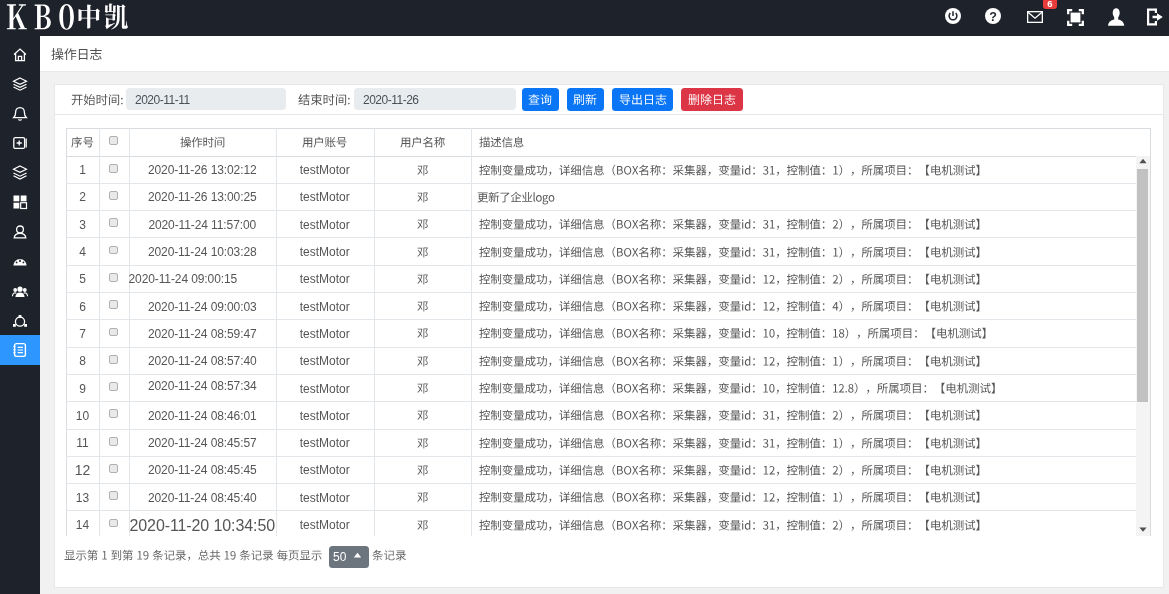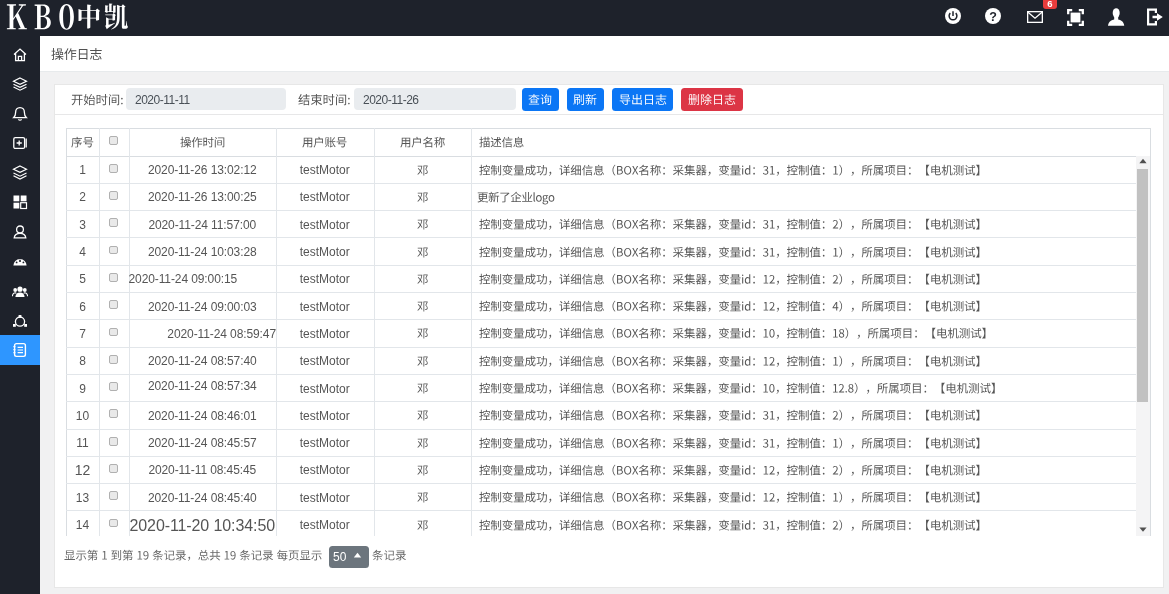--- a/index.html
+++ b/index.html
@@ -602,21 +602,21 @@
     <use href="#a44" xlink:href="#a44" transform="translate(428.0 11.5) scale(0.01150 0.01150)" fill="#555"></use>
     <use href="#a58" xlink:href="#a58" transform="translate(439.4 11.5) scale(0.01150 0.01150)" fill="#555"></use>
     <use href="#a59" xlink:href="#a59" transform="translate(450.9 11.5) scale(0.01150 0.01150)" fill="#555"></use>
     <use href="#a60" xlink:href="#a60" transform="translate(462.3 11.5) scale(0.01150 0.01150)" fill="#555"></use>
     <use href="#a61" xlink:href="#a61" transform="translate(473.7 11.5) scale(0.01150 0.01150)" fill="#555"></use>
     <use href="#a62" xlink:href="#a62" transform="translate(485.1 11.5) scale(0.01150 0.01150)" fill="#555"></use>
     <use href="#a63" xlink:href="#a63" transform="translate(496.5 11.5) scale(0.01150 0.01150)" fill="#555"></use>
   </svg>
 <div style="position:absolute;left:66px;top:320.95px;width:33px;height:27px;line-height:27px;font-size:12px;color:#555;text-align:center">7</div>
 <div style="position:absolute;left:108.55px;top:327.55px;width:9.8px;height:8.8px;background:#e9e9e9;border:1px solid #b0b0b0;border-radius:2px;box-sizing:border-box"></div>
-<div style="position:absolute;left:128.5px;top:320.95px;width:147.5px;height:27px;line-height:27px;font-size:12px;color:#555;text-align:right;letter-spacing:-0.1px">2020-11-24 08:59:47</div>
+<div style="position:absolute;left:128.5px;top:320.95px;width:147.5px;height:27px;line-height:27px;font-size:12px;color:#555;text-align:center;letter-spacing:-0.1px">2020-11-24 08:59:47</div>
 <div style="position:absolute;left:276px;top:320.95px;width:97.5px;height:27px;line-height:27px;font-size:12px;color:#555;text-align:center">testMotor</div>
 <svg style="position:absolute;left:416.5px;top:326.4px;overflow:visible" width="11.5" height="15.0">
     <use href="#a30" xlink:href="#a30" transform="translate(0.0 11.5) scale(0.01150 0.01150)" fill="#555"></use>
   </svg>
 <svg style="position:absolute;left:479.0px;top:326.4px;overflow:visible" width="514.0" height="15.0">
     <use href="#a31" xlink:href="#a31" transform="translate(0.0 11.5) scale(0.01150 0.01150)" fill="#555"></use>
     <use href="#a32" xlink:href="#a32" transform="translate(11.4 11.5) scale(0.01150 0.01150)" fill="#555"></use>
     <use href="#a33" xlink:href="#a33" transform="translate(22.8 11.5) scale(0.01150 0.01150)" fill="#555"></use>
     <use href="#a34" xlink:href="#a34" transform="translate(34.2 11.5) scale(0.01150 0.01150)" fill="#555"></use>
     <use href="#a35" xlink:href="#a35" transform="translate(45.6 11.5) scale(0.01150 0.01150)" fill="#555"></use>
@@ -891,21 +891,21 @@
     <use href="#a44" xlink:href="#a44" transform="translate(428.0 11.5) scale(0.01150 0.01150)" fill="#555"></use>
     <use href="#a58" xlink:href="#a58" transform="translate(439.4 11.5) scale(0.01150 0.01150)" fill="#555"></use>
     <use href="#a59" xlink:href="#a59" transform="translate(450.9 11.5) scale(0.01150 0.01150)" fill="#555"></use>
     <use href="#a60" xlink:href="#a60" transform="translate(462.3 11.5) scale(0.01150 0.01150)" fill="#555"></use>
     <use href="#a61" xlink:href="#a61" transform="translate(473.7 11.5) scale(0.01150 0.01150)" fill="#555"></use>
     <use href="#a62" xlink:href="#a62" transform="translate(485.1 11.5) scale(0.01150 0.01150)" fill="#555"></use>
     <use href="#a63" xlink:href="#a63" transform="translate(496.5 11.5) scale(0.01150 0.01150)" fill="#555"></use>
   </svg>
 <div style="position:absolute;left:66px;top:457.45px;width:33px;height:27px;line-height:27px;font-size:14px;color:#555;text-align:center">12</div>
 <div style="position:absolute;left:108.55px;top:464.05px;width:9.8px;height:8.8px;background:#e9e9e9;border:1px solid #b0b0b0;border-radius:2px;box-sizing:border-box"></div>
-<div style="position:absolute;left:128.5px;top:457.45px;width:147.5px;height:27px;line-height:27px;font-size:12px;color:#555;text-align:center;letter-spacing:-0.1px">2020-11-11 08:45:45</div>
+<div style="position:absolute;left:128.5px;top:457.45px;width:147.5px;height:27px;line-height:27px;font-size:12px;color:#555;text-align:center;letter-spacing:-0.1px">2020-11-24 08:45:45</div>
 <div style="position:absolute;left:276px;top:457.45px;width:97.5px;height:27px;line-height:27px;font-size:12px;color:#555;text-align:center">testMotor</div>
 <svg style="position:absolute;left:416.5px;top:462.9px;overflow:visible" width="11.5" height="15.0">
     <use href="#a30" xlink:href="#a30" transform="translate(0.0 11.5) scale(0.01150 0.01150)" fill="#555"></use>
   </svg>
 <svg style="position:absolute;left:479.0px;top:462.9px;overflow:visible" width="507.9" height="15.0">
     <use href="#a31" xlink:href="#a31" transform="translate(0.0 11.5) scale(0.01150 0.01150)" fill="#555"></use>
     <use href="#a32" xlink:href="#a32" transform="translate(11.4 11.5) scale(0.01150 0.01150)" fill="#555"></use>
     <use href="#a33" xlink:href="#a33" transform="translate(22.8 11.5) scale(0.01150 0.01150)" fill="#555"></use>
     <use href="#a34" xlink:href="#a34" transform="translate(34.2 11.5) scale(0.01150 0.01150)" fill="#555"></use>
     <use href="#a35" xlink:href="#a35" transform="translate(45.6 11.5) scale(0.01150 0.01150)" fill="#555"></use>

